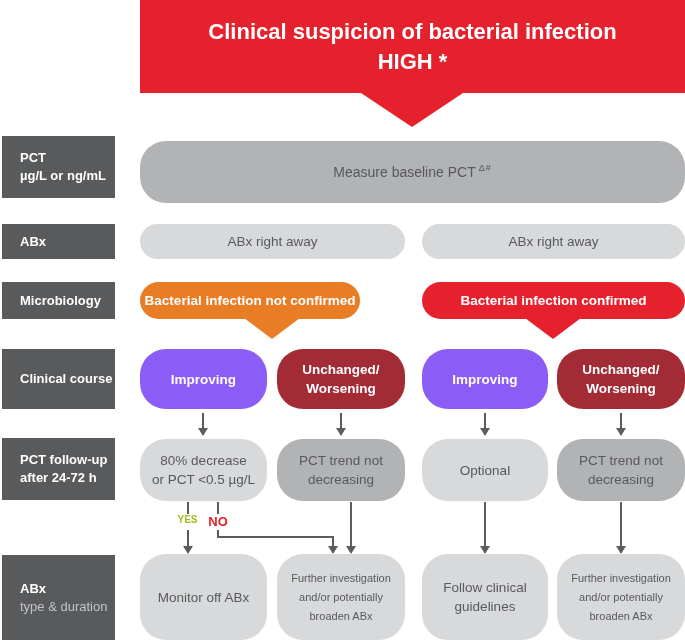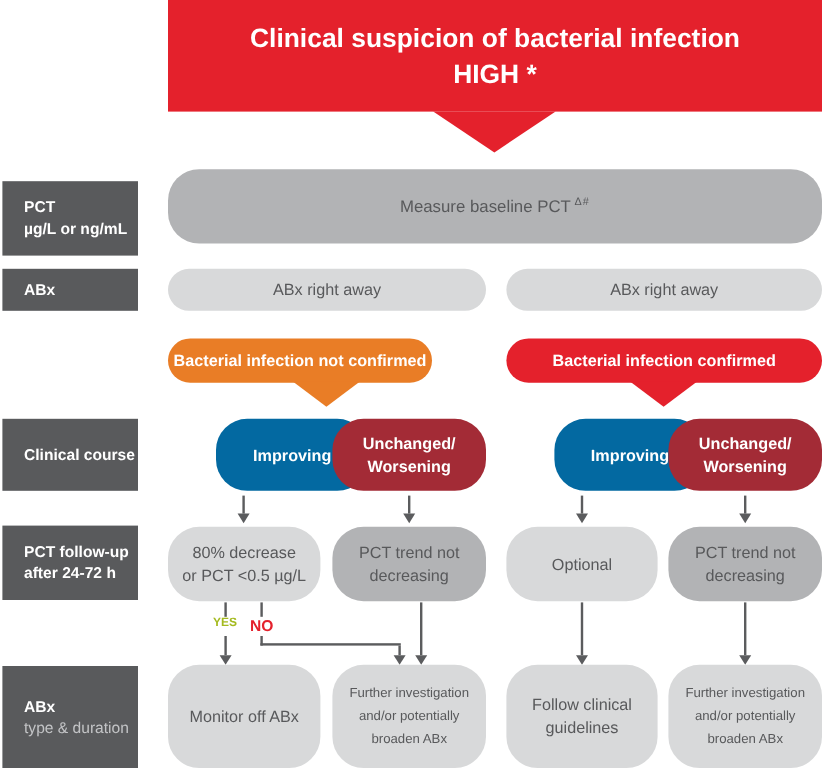--- a/index.html
+++ b/index.html
@@ -18,39 +18,39 @@
   .notch{position:absolute;width:0;height:0;}
   .banner-notch{left:361px;top:93px;border-left:51px solid transparent;border-right:51px solid transparent;border-top:34px solid #e4212c;}
   
   .rlabel{
     position:absolute;left:2px;width:113px;background:#595a5c;color:#ffffff;
     display:flex;flex-direction:column;justify-content:center;
     padding-left:18px;box-sizing:border-box;
     font-size:13px;font-weight:700;line-height:18px;
   }
   .rlabel .sub{font-weight:400;color:#c3c4c6;}
-  .rl-pct{top:151px;height:62px;}
+  .rl-pct{top:136px;height:62px;}
   .rl-abx{top:224px;height:35px;}
   .rl-micro{top:282px;height:37px;}
   .rl-course{top:349px;height:60px;}
   .rl-follow{top:438px;height:62px;}
   .rl-abxtype{top:555px;height:85px;}
   
   .box{
     position:absolute;display:flex;flex-direction:column;align-items:center;justify-content:center;
     text-align:center;box-sizing:border-box;border-radius:26px;
   }
   .box .line{white-space:nowrap;}
   .gray-text{color:#58595b;font-size:13.5px;line-height:19px;}
   .white-text{color:#ffffff;font-size:13.5px;font-weight:700;line-height:19px;}
   .bg-mid{background:#b2b3b5;}
   .bg-light{background:#d8d9da;}
   .bg-orange{background:#e97d26;}
   .bg-red{background:#e4212c;}
-  .bg-green{background:#0369a1;margin-left:40px;}
+  .bg-green{background:#8b5cf6;}
   .bg-maroon{background:#a32b36;}
   .measure{left:140px;top:141px;width:545px;height:62px;font-size:14px;}
   .measure sup{font-size:9px;line-height:0;vertical-align:6px;margin-left:3px;letter-spacing:1px;}
   .abx-left{left:140px;top:224px;width:265px;height:35px;}
   .abx-right{left:422px;top:224px;width:263px;height:35px;}
   .micro-left{left:140px;top:282px;width:220px;height:37px;}
   .micro-right{left:422px;top:282px;width:263px;height:37px;}
   .micro-notch-left{left:244px;top:318px;border-left:28px solid transparent;border-right:28px solid transparent;border-top:21px solid #e97d26;}
   .micro-notch-right{left:525px;top:318px;border-left:28px solid transparent;border-right:28px solid transparent;border-top:21px solid #e4212c;}
   .course-a1{left:140px;top:349px;width:127px;height:60px;}
@@ -99,20 +99,23 @@
   </div>
   <div class="notch banner-notch"></div>
 
   <div class="rlabel rl-pct">
     <span class="line">PCT</span>
     <span class="line">µg/L or ng/mL</span>
   </div>
   <div class="rlabel rl-abx">
     <span class="line">ABx</span>
   </div>
+  <div class="rlabel rl-micro">
+    <span class="line">Microbiology</span>
+  </div>
   <div class="rlabel rl-course">
     <span class="line">Clinical course</span>
   </div>
   <div class="rlabel rl-follow">
     <span class="line">PCT follow-up</span>
     <span class="line">after 24-72 h</span>
   </div>
   <div class="rlabel rl-abxtype">
     <span class="line">ABx</span>
     <span class="line sub">type &amp; duration</span>

